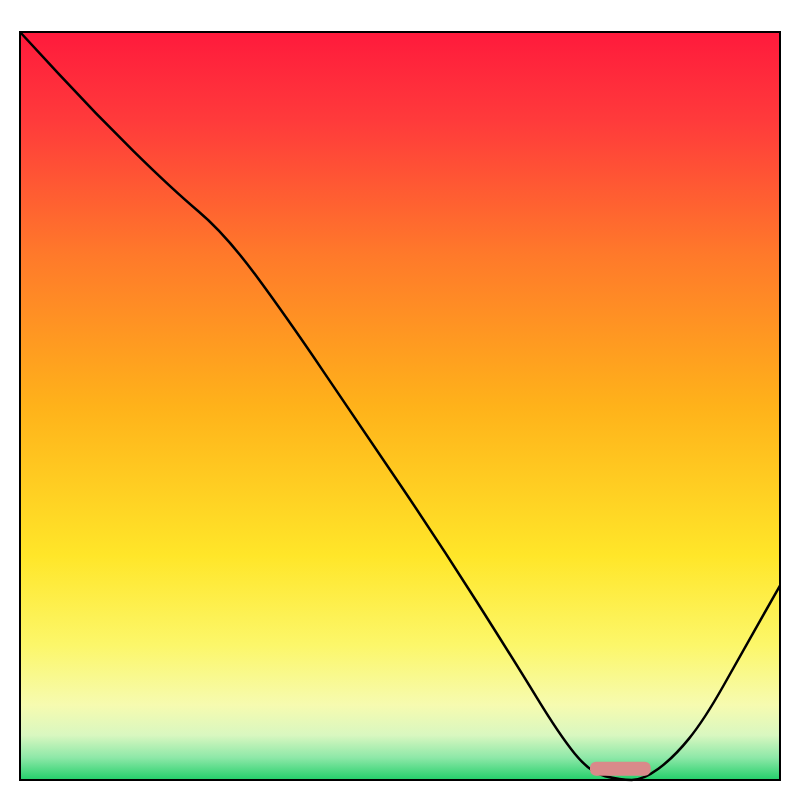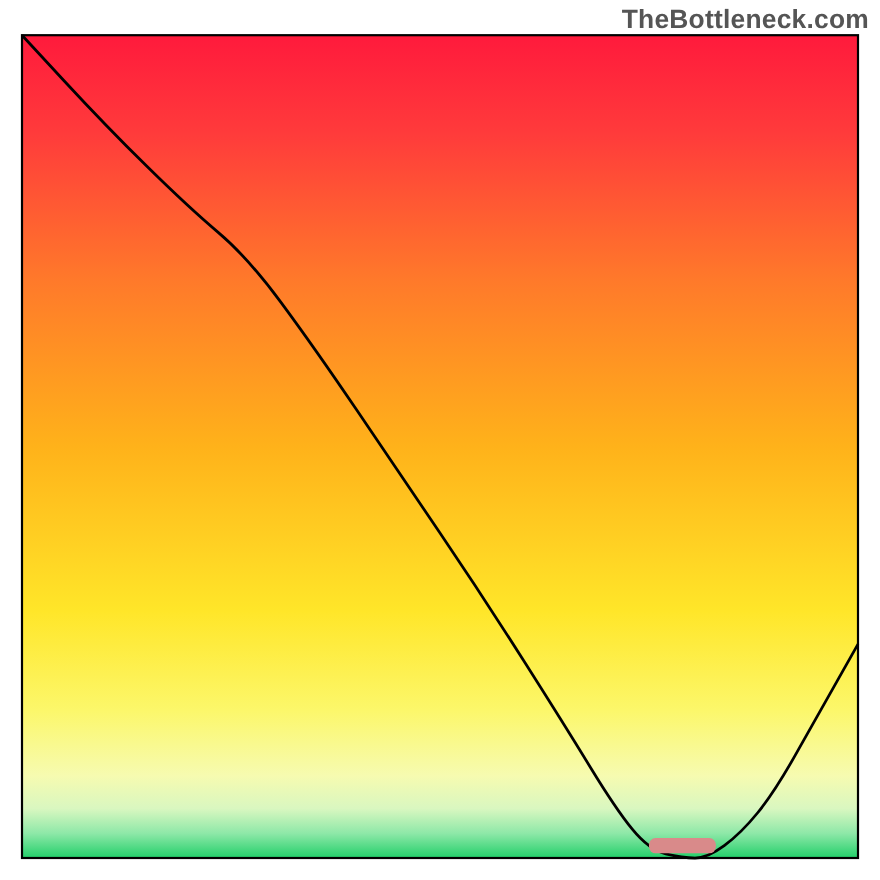--- a/index.html
+++ b/index.html
@@ -32,21 +32,20 @@
     top: 0;
     width: 800px;
     height: 800px;
     display: block;
   }
 </style>
 </head>
 <body>
 
 <div class="frame">
-  <div class="watermark">TheBottleneck.com</div>
   <svg class="plot" viewBox="0 0 800 800">
     <defs>
       <linearGradient id="bg-grad" x1="0" y1="0" x2="0" y2="1">
           <stop offset="0%" stop-color="#ff1a3c"></stop>
           <stop offset="12%" stop-color="#ff3b3b"></stop>
           <stop offset="30%" stop-color="#ff7a2a"></stop>
           <stop offset="50%" stop-color="#ffb21a"></stop>
           <stop offset="70%" stop-color="#ffe629"></stop>
           <stop offset="82%" stop-color="#fcf76a"></stop>
           <stop offset="90%" stop-color="#f6fbb0"></stop>

